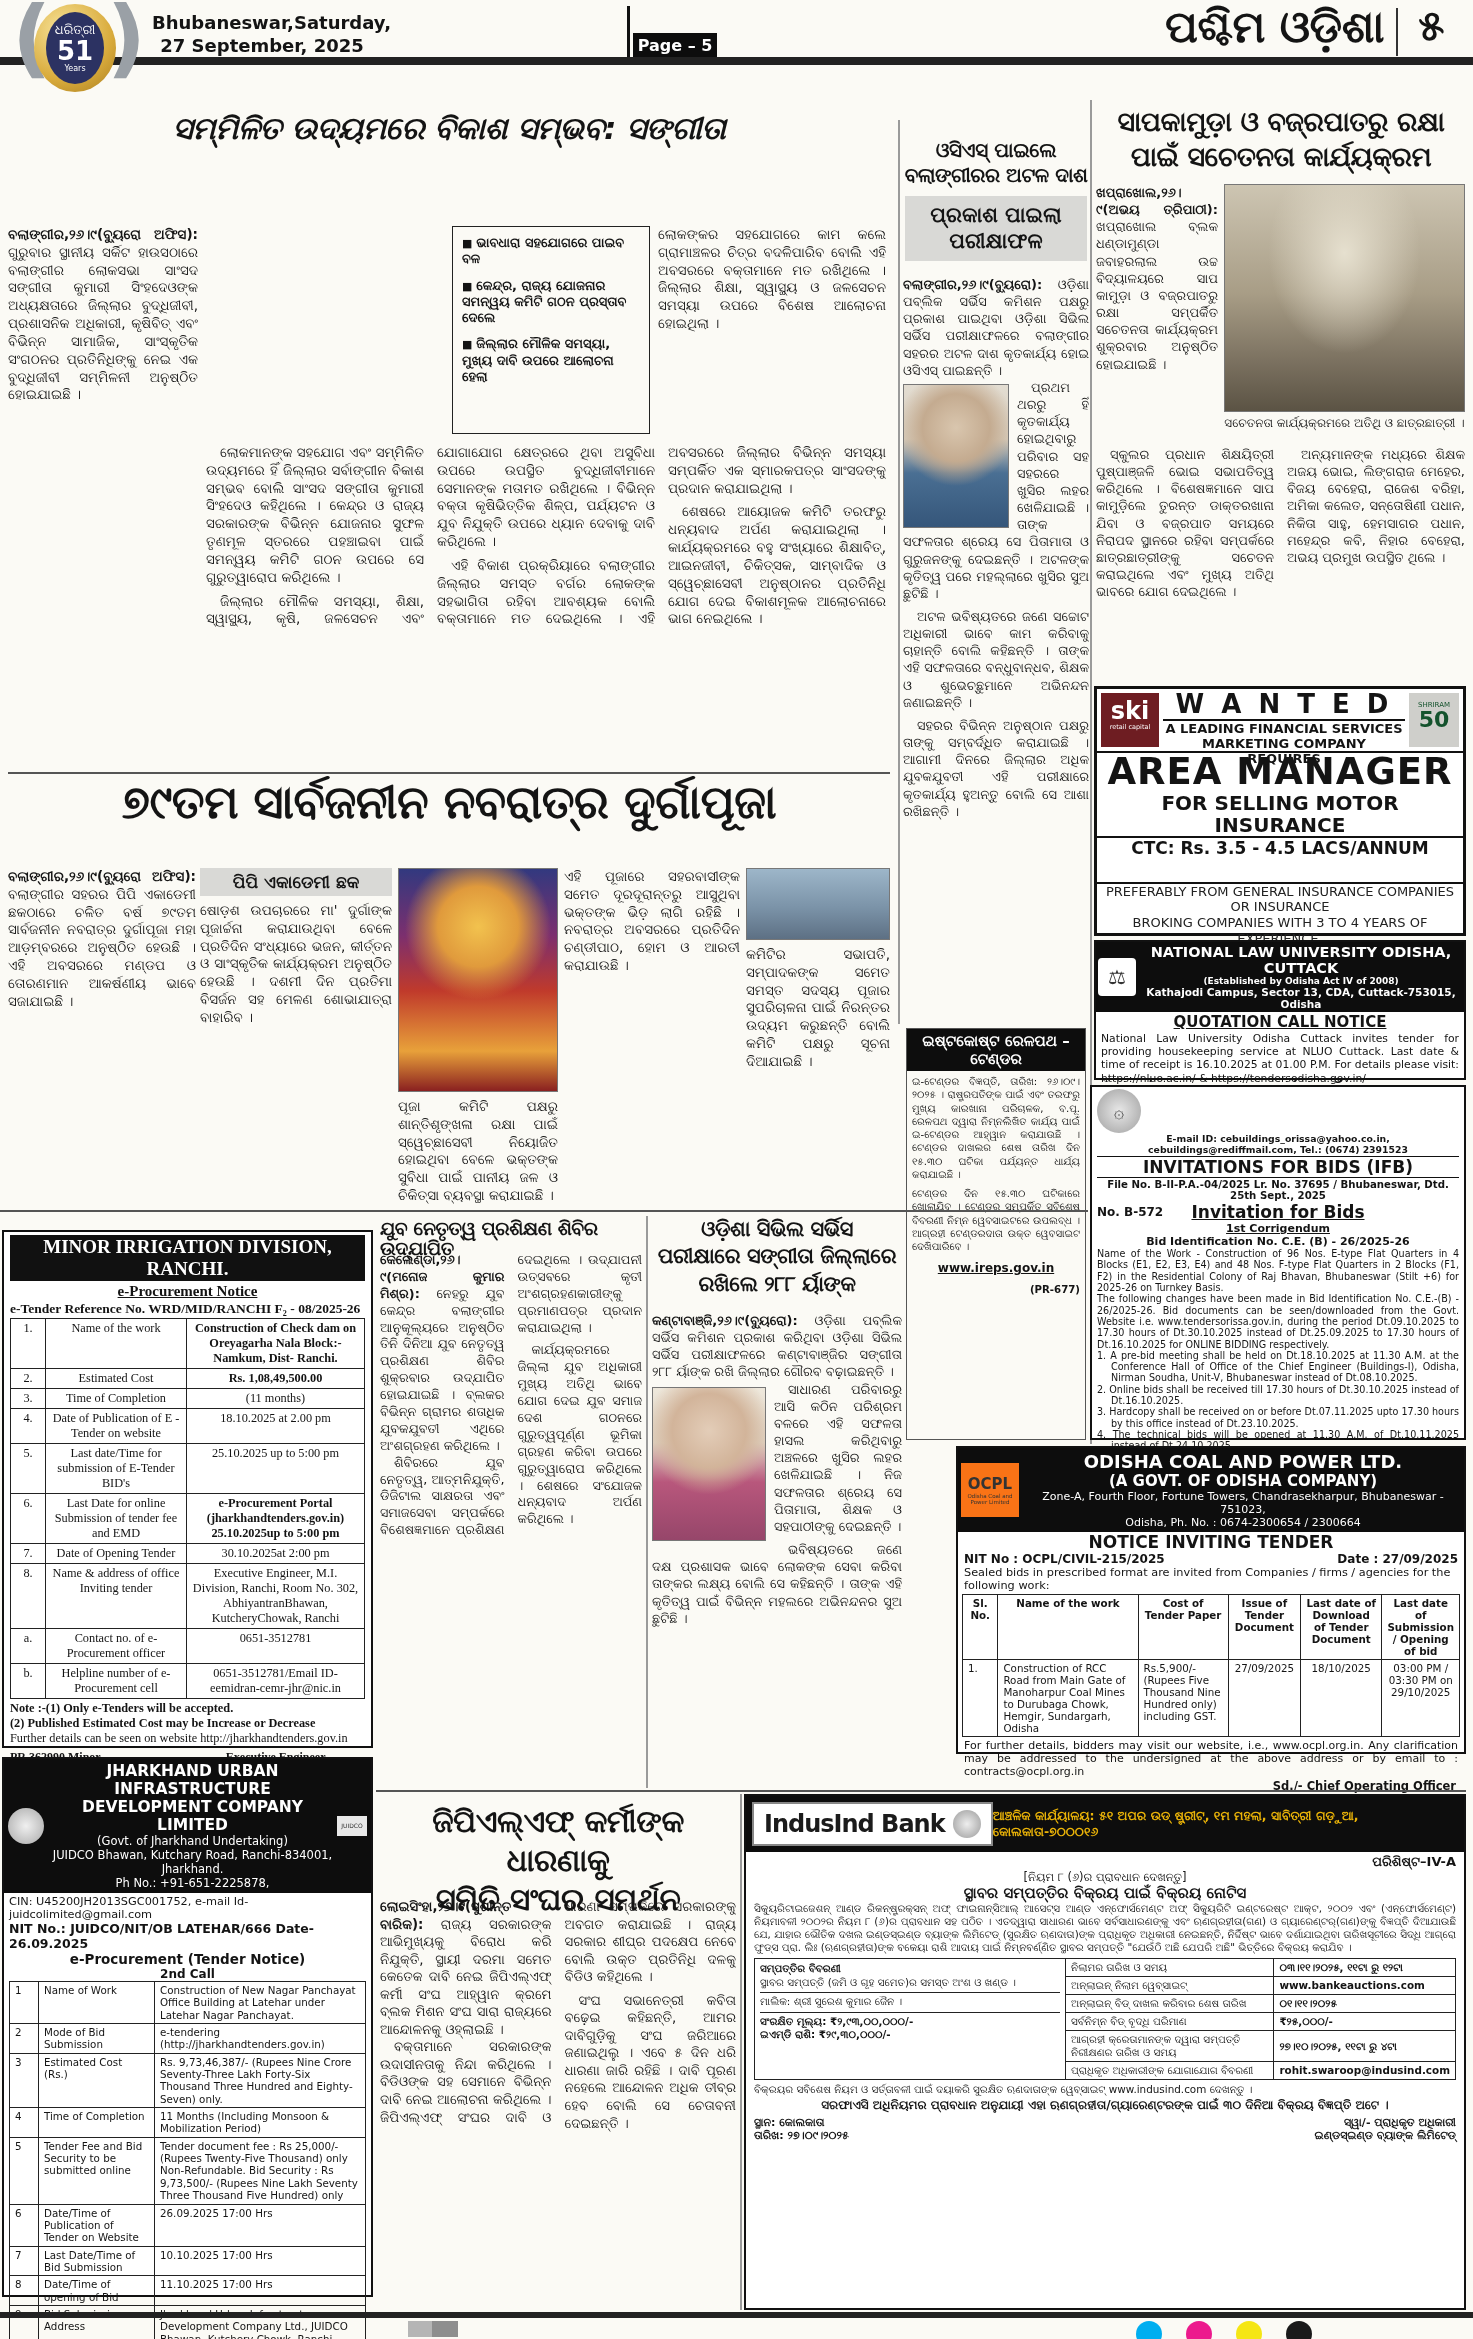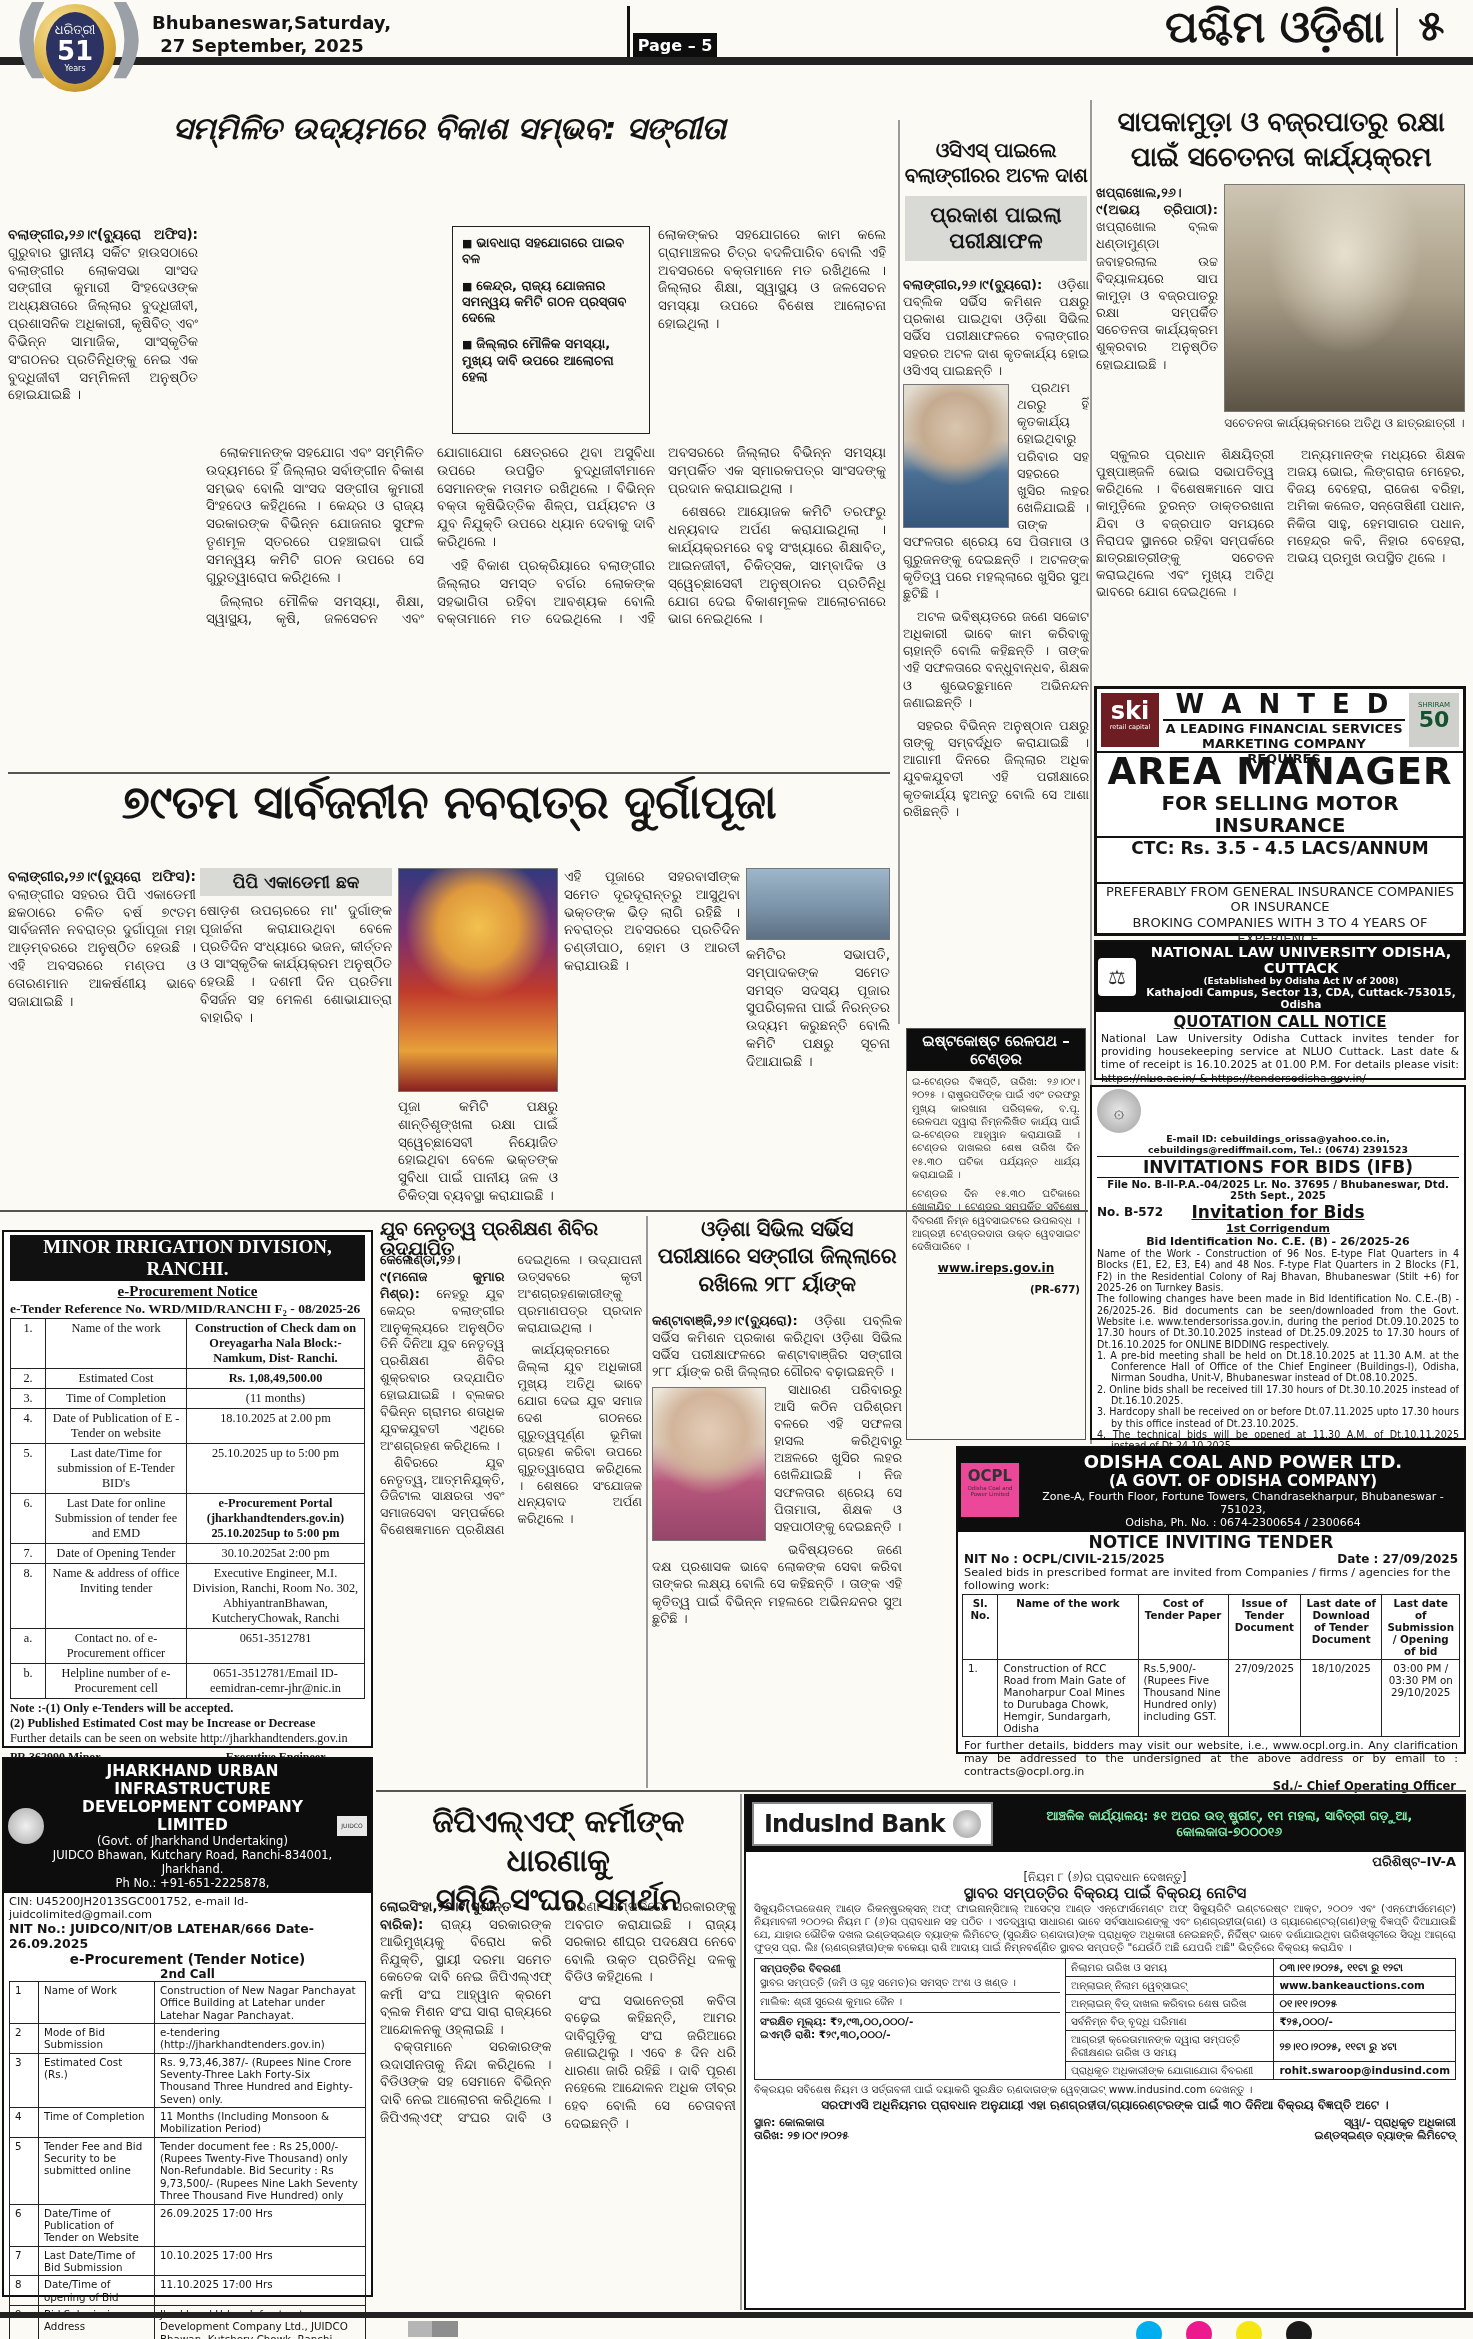--- a/index.html
+++ b/index.html
@@ -209,21 +209,21 @@
     <div class="j" style="font-size:10.2px;line-height:1.3;padding:4px 5px;">
       <div>ଇ-ଟେଣ୍ଡର ବିଜ୍ଞପ୍ତି, ତାରିଖ: ୨୬।୦୯।୨୦୨୫ । ରାଷ୍ଟ୍ରପତିଙ୍କ ପାଇଁ ଏବଂ ତରଫରୁ ମୁଖ୍ୟ କାରଖାନା ପରିଚାଳକ, ବ.ପୂ. ରେଳପଥ ଦ୍ୱାରା ନିମ୍ନଲିଖିତ କାର୍ଯ୍ୟ ପାଇଁ ଇ-ଟେଣ୍ଡର ଆହ୍ୱାନ କରାଯାଉଛି । ଟେଣ୍ଡର ଦାଖଲର ଶେଷ ତାରିଖ ଦିନ ୧୫.୩୦ ଘଟିକା ପର୍ଯ୍ୟନ୍ତ ଧାର୍ଯ୍ୟ କରାଯାଇଛି ।</div>
       <div style="margin-top:6px;">ଟେଣ୍ଡର ଦିନ ୧୫.୩୦ ଘଟିକାରେ ଖୋଲାଯିବ । ଟେଣ୍ଡର ସମ୍ପର୍କିତ ସବିଶେଷ ବିବରଣୀ ନିମ୍ନ ୱେବସାଇଟରେ ଉପଲବ୍ଧ । ଆଗ୍ରହୀ ଟେଣ୍ଡରଦାତା ଉକ୍ତ ୱେବସାଇଟ ଦେଖିପାରିବେ ।</div>
       <div class="b c u" style="font-size:12px;margin-top:8px;">www.ireps.gov.in</div>
       <div class="b r" style="margin-top:6px;">(PR-677)</div>
     </div>
   </div>
 
   <div class="a adbox" style="left:956px;top:1446px;width:510px;height:308px;">
     <div class="blackbar" style="display:flex;align-items:center;padding:3px;">
-      <div style="width:58px;height:54px;background:#ec4899;margin-right:6px;text-align:center;color:#333;padding-top:4px;box-sizing:border-box;">
+      <div style="width:58px;height:54px;background:#f97316;margin-right:6px;text-align:center;color:#333;padding-top:12px;box-sizing:border-box;">
         <div class="b" style="font-size:15px;">OCPL</div>
         <div style="font-size:5.5px;line-height:1.1;">Odisha Coal and Power Limited</div>
       </div>
       <div style="flex:1;text-align:center;">
         <div class="b" style="font-size:18px;">ODISHA COAL AND POWER LTD.</div>
         <div class="b" style="font-size:15px;">(A GOVT. OF ODISHA COMPANY)</div>
         <div style="font-size:11px;">Zone-A, Fourth Floor, Fortune Towers, Chandrasekharpur, Bhubaneswar - 751023,</div>
         <div style="font-size:11px;">Odisha, Ph. No. : 0674-2300654 / 2300664</div>
       </div>
     </div>
@@ -449,21 +449,21 @@
     <p>ବକ୍ତାମାନେ ସରକାରଙ୍କ ଉଦାସୀନତାକୁ ନିନ୍ଦା କରିଥିଲେ । ବିଡିଓଙ୍କ ସହ ସେମାନେ ବିଭିନ୍ନ ଦାବି ନେଇ ଆଲୋଚନା କରିଥିଲେ । ଜିପିଏଲ୍‌ଏଫ୍ ସଂଘର ଦାବି ଓ ଧାରଣା ସମ୍ପର୍କରେ ସରକାରଙ୍କୁ ଅବଗତ କରାଯାଇଛି । ରାଜ୍ୟ ସରକାର ଶୀଘ୍ର ପଦକ୍ଷେପ ନେବେ ବୋଲି ଉକ୍ତ ପ୍ରତିନିଧି ଦଳକୁ ବିଡିଓ କହିଥିଲେ ।</p>
     <p>ସଂଘ ସଭାନେତ୍ରୀ କବିତା ବଢ଼େଇ କହିଛନ୍ତି, ଆମର ଦାବିଗୁଡ଼ିକୁ ସଂଘ ଜରିଆରେ ଜଣାଇଥିଲୁ । ଏବେ ୫ ଦିନ ଧରି ଧାରଣା ଜାରି ରହିଛି । ଦାବି ପୂରଣ ନହେଲେ ଆନ୍ଦୋଳନ ଅଧିକ ତୀବ୍ର ହେବ ବୋଲି ସେ ଚେତାବନୀ ଦେଇଛନ୍ତି ।</p>
   </div>
 
   <div class="a adbox" style="left:744px;top:1794px;width:722px;height:516px;">
     <div class="blackbar" style="display:flex;align-items:center;height:56px;padding:0 6px;">
       <div style="background:#fff;border:2px solid #888;height:40px;display:flex;align-items:center;padding:0 10px;">
         <span class="b" style="color:#1b1b1b;font-size:24px;letter-spacing:-1px;">IndusInd Bank</span>
         <span style="width:28px;height:28px;border-radius:50%;background:radial-gradient(#eee,#999);margin-left:8px;display:inline-block;"></span>
       </div>
-      <div class="b" style="flex:1;font-size:12.5px;text-align:center;color:#86efac;padding-left:8px;">ଆଞ୍ଚଳିକ କାର୍ଯ୍ୟାଳୟ: ୫୧ ଅପର ଉଡ୍ ଷ୍ଟ୍ରୀଟ୍, ୧ମ ମହଲା, ସାବିତ୍ରୀ ଗଡ଼ୁଆ, କୋଲକାତା-୭୦୦୦୧୬</div>
+      <div class="b" style="flex:1;font-size:12.5px;color:#eab308;">ଆଞ୍ଚଳିକ କାର୍ଯ୍ୟାଳୟ: ୫୧ ଅପର ଉଡ୍ ଷ୍ଟ୍ରୀଟ୍, ୧ମ ମହଲା, ସାବିତ୍ରୀ ଗଡ଼ୁଆ, କୋଲକାତା-୭୦୦୦୧୬</div>
     </div>
     <div style="padding:2px 8px;">
       <div class="b r" style="font-size:13px;">ପରିଶିଷ୍ଟ–IV-A</div>
       <div class="c" style="font-size:11.5px;">[ନିୟମ ୮ (୬)ର ପ୍ରାବଧାନ ଦେଖନ୍ତୁ]</div>
       <div class="b c" style="font-size:15px;">ସ୍ଥାବର ସମ୍ପତ୍ତିର ବିକ୍ରୟ ପାଇଁ ବିକ୍ରୟ ନୋଟିସ</div>
       <div class="j" style="font-size:10.4px;line-height:1.25;">ସିକ୍ୟୁରିଟାଇଜେଶନ୍ ଆଣ୍ଡ ରିକନ୍‌ଷ୍ଟ୍ରକ୍‌ସନ୍ ଅଫ୍ ଫାଇନାନ୍ସିଆଲ୍ ଆସେଟ୍ସ ଆଣ୍ଡ ଏନ୍‌ଫୋର୍ସମେଣ୍ଟ ଅଫ୍ ସିକ୍ୟୁରିଟି ଇଣ୍ଟରେଷ୍ଟ ଆକ୍ଟ, ୨୦୦୨ ଏବଂ (ଏନ୍‌ଫୋର୍ସମେଣ୍ଟ) ନିୟମାବଳୀ ୨୦୦୨ର ନିୟମ ୮ (୬)ର ପ୍ରାବଧାନ ସହ ପଠିତ । ଏତଦ୍ୱାରା ସାଧାରଣ ଭାବେ ସର୍ବସାଧାରଣଙ୍କୁ ଏବଂ ଋଣଗ୍ରହୀତା(ଗଣ) ଓ ଗ୍ୟାରେଣ୍ଟର୍(ଗଣ)ଙ୍କୁ ବିଜ୍ଞପ୍ତି ଦିଆଯାଉଛି ଯେ, ଯାହାର ଭୌତିକ ଦଖଲ ଇଣ୍ଡସ୍‌ଇଣ୍ଡ ବ୍ୟାଙ୍କ ଲିମିଟେଡ୍ (ସୁରକ୍ଷିତ ଋଣଦାତା)ଙ୍କ ପ୍ରାଧିକୃତ ଅଧିକାରୀ ନେଇଛନ୍ତି, ନିର୍ଦ୍ଦିଷ୍ଟ ଭାବେ ଦର୍ଶାଯାଇଥିବା ତାରିଖସୂଚୀରେ ସିଦ୍ଧି ଆଗ୍ରୋ ଫୁଡ୍ସ ପ୍ରା. ଲିଃ (ଋଣଗ୍ରହୀତା)ଙ୍କ ବକେୟା ରାଶି ଆଦାୟ ପାଇଁ ନିମ୍ନବର୍ଣ୍ଣିତ ସ୍ଥାବର ସମ୍ପତ୍ତି "ଯେଉଁଠି ଅଛି ଯେପରି ଅଛି" ଭିତ୍ତିରେ ବିକ୍ରୟ କରାଯିବ ।</div>
       <div style="display:flex;border:1.4px solid #222;margin-top:4px;">
         <div style="width:300px;border-right:1.4px solid #222;padding:3px 5px;font-size:10.4px;line-height:1.3;">
           <div class="b">ସମ୍ପତ୍ତିର ବିବରଣୀ</div>
           <div>ସ୍ଥାବର ସମ୍ପତ୍ତି (ଜମି ଓ ଗୃହ ସମେତ)ର ସମସ୍ତ ଅଂଶ ଓ ଖଣ୍ଡ ।</div>

